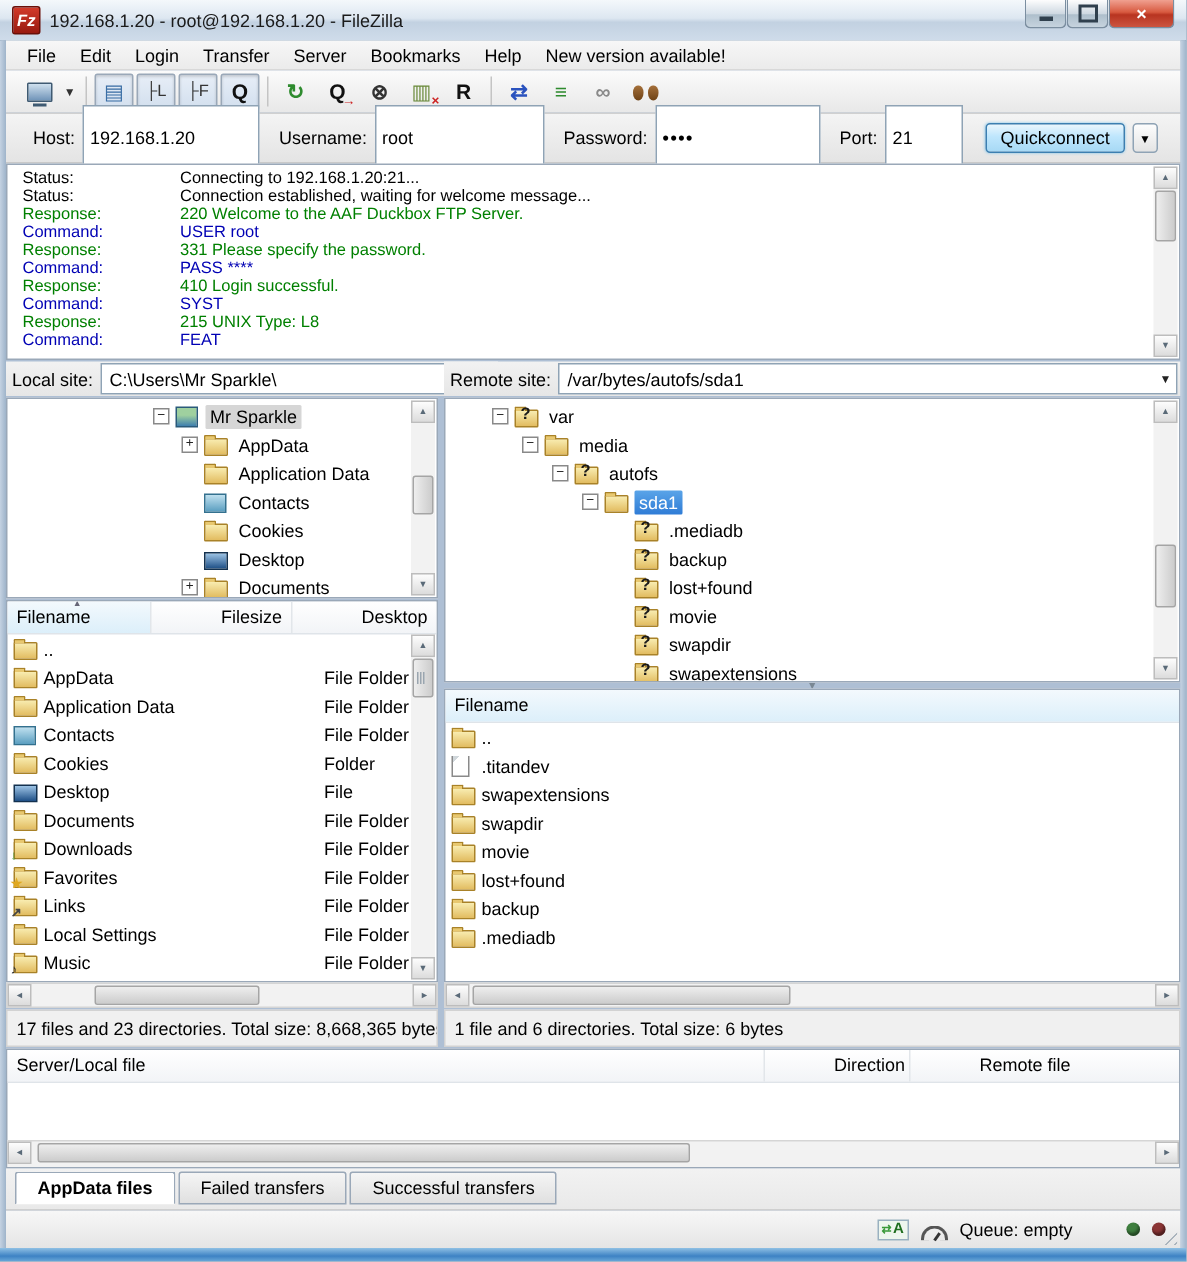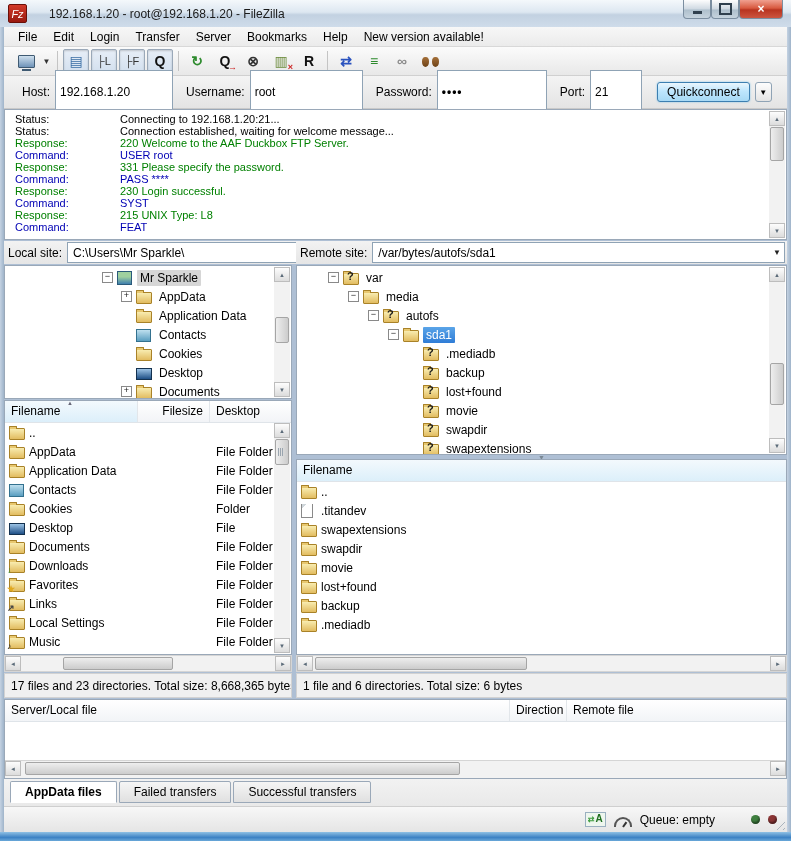--- a/index.html
+++ b/index.html
@@ -3,22 +3,22 @@
 <meta charset="utf-8">
 <style>
   html,body{margin:0;padding:0;background:#d7dee6;}
   .window{position:relative;width:791px;height:841px;font-family:"Liberation Sans",sans-serif;
           font-size:12px;color:#000;background:#aebfd4;overflow:hidden;
           box-shadow:0 0 0 1px #5a7a96 inset;}
   
   .titlebar{position:absolute;left:0;top:0;width:791px;height:27px;
     background:linear-gradient(#f4f8fb,#dde7f1 45%,#c2d1e1 55%,#cfdcea);
     border-bottom:1px solid #93a9bd;display:flex;align-items:center;}
-  .fz-logo{width:17px;height:17px;margin:0 22px 0 8px;background:linear-gradient(#d23a2a,#991a10);
-    color:#fff;font-weight:normal;font-style:italic;font-size:11px;display:flex;align-items:center;
+  .fz-logo{width:17px;height:17px;margin:0 6px 0 8px;background:linear-gradient(#d23a2a,#991a10);
+    color:#fff;font-weight:bold;font-style:italic;font-size:11px;display:flex;align-items:center;
     justify-content:center;border:1px solid #6a0f08;border-radius:2px;flex:none;}
   .title-text{font-size:12px;color:#1a1a1a;}
   .win-controls{position:absolute;right:8px;top:0;display:flex;}
   .wbtn{width:26px;height:18px;border:1px solid #7b8ea0;border-top:none;border-radius:0 0 4px 4px;
     background:linear-gradient(#fdfdfd,#cfd9e2 50%,#aebfcc 55%,#c6d3de);display:flex;align-items:center;justify-content:center;}
   .wbtn.close{width:42px;background:linear-gradient(#f0a090,#d85a40 45%,#b83420 55%,#cc5540);
     color:#fff;font-weight:bold;font-size:12px;}
   .glyph-min{width:9px;height:3px;background:#30404e;margin-top:6px;}
   .glyph-max{width:9px;height:8px;border:2px solid #30404e;}
   
@@ -100,21 +100,21 @@
   .q-mark{position:absolute;left:4px;top:-1px;font-size:11px;font-weight:bold;color:#1a1a1a;}
   .ifile{width:10px;height:13px;background:linear-gradient(135deg,#cfd6da 3px,#fff 3px);border:1px solid #8a8a8a;}
   .idesktop{width:14px;height:10px;background:linear-gradient(#9cc3e5,#1e4f86);border:1px solid #13314f;}
   .icontacts{width:13px;height:11px;background:linear-gradient(#bfe0ef,#5a9ec0);border:1px solid #33718f;}
   .iuser{width:13px;height:12px;background:linear-gradient(#9fd09f 40%,#3f7fae);border:1px solid #2a5a7a;}
   .ov{position:absolute;left:-2px;bottom:-2px;font-size:9px;font-weight:bold;line-height:1;}
   
   .list{position:absolute;background:#fff;border:1px solid #9aa8b8;box-sizing:border-box;overflow:hidden;
     display:flex;flex-direction:column;}
   .list-header{display:flex;height:21px;flex:none;background:linear-gradient(#fff,#f2f4f7);
-    border-bottom:1px solid #dfe4e9;}
+    border-bottom:1px solid #dfe4e9;gap:40px;}
   .hcell{padding:3px 6px;border-right:1px solid #e2e6ea;box-sizing:border-box;position:relative;white-space:nowrap;}
   .hcell.sorted{background:linear-gradient(#f3f9fd,#dcEFfa);}
   .sort-caret{position:absolute;top:-1px;left:50%;margin-left:-4px;font-size:6px;color:#667;}
   .col-name{width:133px;} .col-size{width:72px;text-align:right;} .col-type{flex:1;border-right:none;}
   .lrow{display:flex;height:19px;align-items:center;white-space:nowrap;}
   .cell-name{width:133px;display:flex;align-items:center;padding-left:4px;box-sizing:border-box;overflow:hidden;}
   .cell-name.wide{width:auto;flex:1;}
   .cell-size{width:72px;text-align:right;box-sizing:border-box;padding-right:8px;}
   .cell-type{flex:1;padding-left:6px;}
   .splitter-strip{position:absolute;display:flex;align-items:center;justify-content:center;
@@ -274,21 +274,21 @@
         <div class="log-row k-response">
           <span class="log-label">Response:</span>
           <span class="log-text">331 Please specify the password.</span>
         </div>
         <div class="log-row k-command">
           <span class="log-label">Command:</span>
           <span class="log-text">PASS ****</span>
         </div>
         <div class="log-row k-response">
           <span class="log-label">Response:</span>
-          <span class="log-text">230 Login successful.</span>
+          <span class="log-text">410 Login successful.</span>
         </div>
         <div class="log-row k-command">
           <span class="log-label">Command:</span>
           <span class="log-text">SYST</span>
         </div>
         <div class="log-row k-response">
           <span class="log-label">Response:</span>
           <span class="log-text">215 UNIX Type: L8</span>
         </div>
         <div class="log-row k-command">

